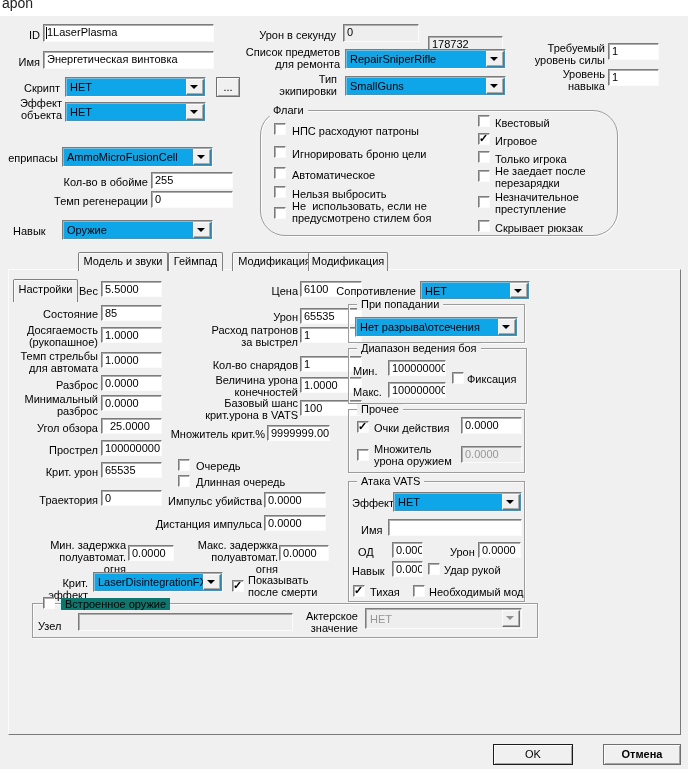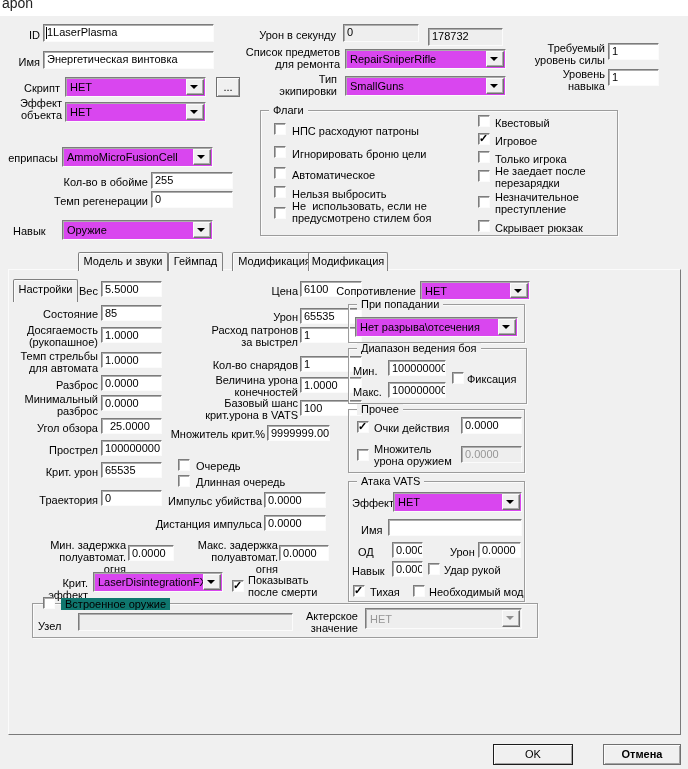--- a/index.html
+++ b/index.html
@@ -7,21 +7,21 @@
     font-family:"Liberation Sans",sans-serif;font-size:11px;color:#000;}
   .bg{position:absolute;left:0;top:16px;width:688px;height:753px;background:#f0f0f0;}
   .titletext{position:absolute;left:2px;top:-5px;font-size:14px;color:#222;}
   .lbl{position:absolute;line-height:12px;white-space:pre-wrap;}
   .r{text-align:right;}
   .field{position:absolute;background:#fff;border:1px solid;border-color:#7c7c7c #fbfbfb #fbfbfb #7c7c7c;
     box-shadow:inset 1px 1px 0 #adadad;box-sizing:border-box;padding:1px 3px 0 3px;line-height:13px;
     overflow:hidden;white-space:nowrap;height:16px;}
   .ro{background:#eeeeee;}
   .dis{background:#eeeeee;color:#979797;}
-  .dd{position:absolute;background:#d946ef;border:1px solid;border-color:#7c7c7c #fbfbfb #fbfbfb #7c7c7c;
+  .dd{position:absolute;background:#0ea5e9;border:1px solid;border-color:#7c7c7c #fbfbfb #fbfbfb #7c7c7c;
     box-shadow:inset 1px 1px 0 #adadad;box-sizing:border-box;height:20px;}
   .dd.dis{background:#eeeeee;}
   .ddv{position:absolute;left:4px;top:2px;right:18px;overflow:hidden;white-space:nowrap;line-height:14px;}
   .dd.dis .ddv{color:#979797;}
   .ddb{position:absolute;top:1px;right:1px;bottom:1px;width:16px;background:#f0f0f0;border:1px solid;
     border-color:#fbfbfb #6f6f6f #6f6f6f #fbfbfb;box-shadow:inset -1px -1px 0 #ababab;}
   .arr{position:absolute;left:3px;top:5px;width:0;height:0;border:4px solid transparent;border-top:4px solid #000;}
   .dd.dis .arr{border-top-color:#8f8f8f;}
   .cb{position:absolute;width:12px;height:12px;background:#fff;border:1px solid;
     border-color:#7c7c7c #fbfbfb #fbfbfb #7c7c7c;box-shadow:inset 1px 1px 0 #adadad;box-sizing:border-box;}
@@ -67,21 +67,21 @@
 объекта</div>
   <div class="dd" style="left:65px;top:102px;width:141px;">
     <span class="ddv">НЕТ</span>
     <span class="ddb">
         <i class="arr"></i>
       </span>
   </div>
 
   <div class="lbl r" style="left:238px;top:29px;width:98px;">Урон в секунду</div>
   <div class="field ro" style="left:343px;top:24px;width:76px;height:18px;">0</div>
-  <div class="field ro" style="left:428px;top:28px;width:75px;height:18px;">178732</div>
+  <div class="field ro" style="left:428px;top:36px;width:75px;height:18px;">178732</div>
 
   <div class="lbl r" style="left:240px;top:46px;width:100px;">Список предметов
 для ремонта</div>
   <div class="dd" style="left:345px;top:49px;width:161px;">
     <span class="ddv">RepairSniperRifle</span>
     <span class="ddb">
         <i class="arr"></i>
       </span>
   </div>
 
@@ -94,21 +94,21 @@
       </span>
   </div>
 
   <div class="lbl r" style="left:527px;top:42px;width:78px;">Требуемый
 уровень силы</div>
   <div class="field" style="left:608px;top:43px;width:51px;height:17px;">1</div>
   <div class="lbl r" style="left:527px;top:68px;width:78px;">Уровень
 навыка</div>
   <div class="field" style="left:608px;top:69px;width:51px;height:17px;">1</div>
 
-  <div class="grp" style="left:260px;top:110px;width:358px;height:126px;">
+  <div class="grp" style="left:260px;top:110px;width:358px;height:126px;border-radius:25px;">
     <span class="gt">Флаги</span>
   </div>
   <span class="cb" style="left:274px;top:123px;"></span>
   <div class="lbl" style="left:292px;top:125px;">НПС расходуют патроны</div>
   <span class="cb" style="left:274px;top:146px;"></span>
   <div class="lbl" style="left:292px;top:148px;">Игнорировать броню цели</div>
   <span class="cb" style="left:274px;top:167px;"></span>
   <div class="lbl" style="left:292px;top:169px;">Автоматическое</div>
   <span class="cb" style="left:274px;top:186px;"></span>
   <div class="lbl" style="left:292px;top:188px;">Нельзя выбросить</div>

